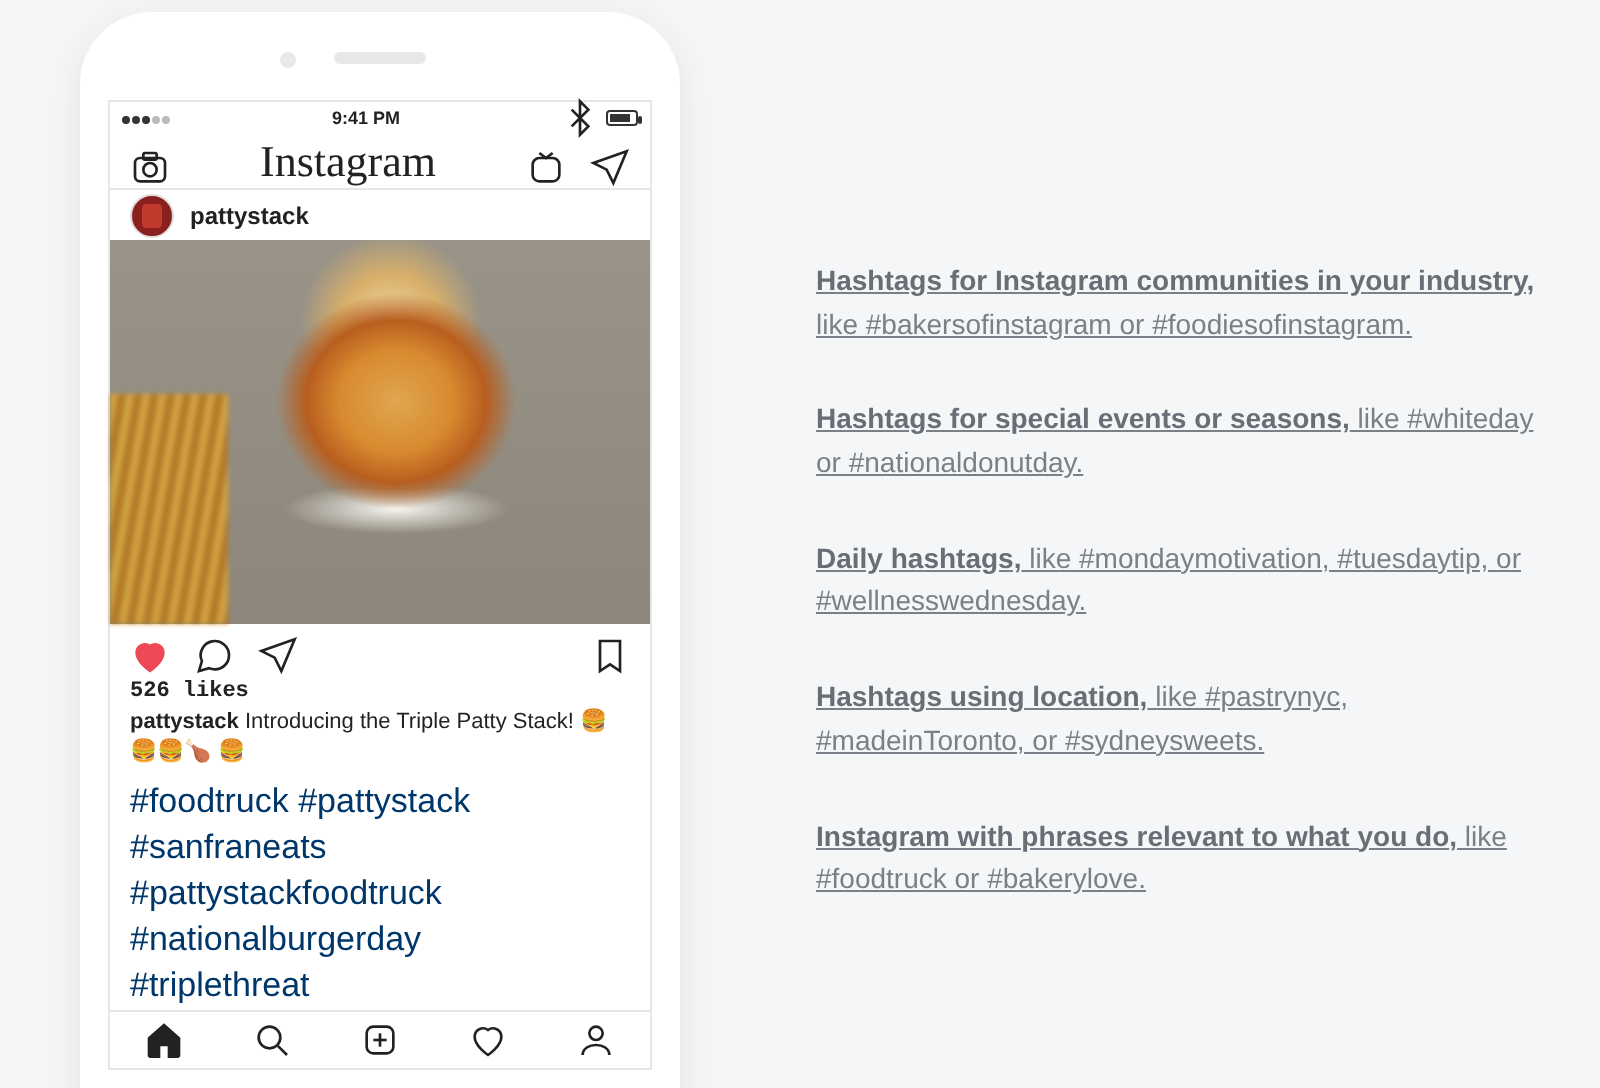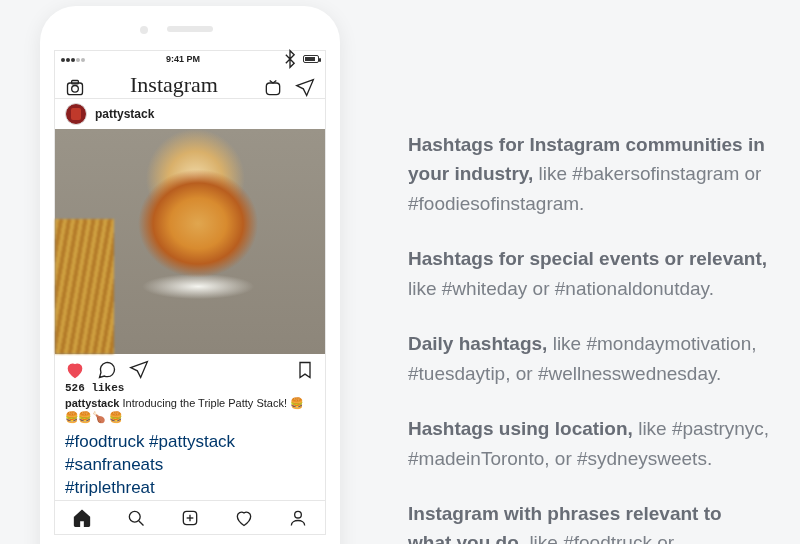--- a/index.html
+++ b/index.html
@@ -101,22 +101,23 @@
     margin-top:auto;height:36px;border-top:1px solid #e6e6e6;
     display:flex;align-items:center;justify-content:space-around;
   }
   .tabbar .icon svg{width:20px;height:20px;}
   .tab-home svg{fill:#222;}
 
   .right-col{
     flex:1;
     padding:130px 30px 0 28px;
     color:#7b8088;
-    font-size:19px;
+    font-size:14px;
     line-height:1.55;
+    text-decoration:underline;
   }
   .tip{margin-bottom:26px;}
   .tip .bold{color:#686d76;font-weight:700;}
 </style>
 </head>
 <body>
 
 <div class="left-col">
   <div class="phone">
     <div class="screen">
@@ -193,20 +194,21 @@
       </div>
 
       <div class="likes">526 likes</div>
 
       <div class="caption">
         <strong>pattystack</strong><span> Introducing the Triple Patty Stack! 🍔🍔🍔🍗 🍔</span>
       </div>
 
       <div class="hashtags">
         <div>#foodtruck #pattystack #sanfraneats</div>
+        <div>#pattystackfoodtruck #nationalburgerday</div>
         <div>#triplethreat</div>
       </div>
 
       <div class="tabbar">
         <span class="icon tab-home">
             <svg viewBox="0 0 24 24">
               <path d="M3 11l9-8 9 8v10a1 1 0 0 1-1 1h-5v-7h-6v7H4a1 1 0 0 1-1-1V11z"></path>
             </svg>
           </span>
         <span class="icon">
@@ -234,17 +236,17 @@
             </svg>
           </span>
       </div>
 
     </div>
   </div>
 </div>
 
 <div class="right-col">
   <div class="tip"><span class="bold">Hashtags for Instagram communities in your industry,</span><span> like #bakersofinstagram or #foodiesofinstagram.</span></div>
-  <div class="tip"><span class="bold">Hashtags for special events or relevant,</span><span> like #whiteday or #nationaldonutday.</span></div>
+  <div class="tip"><span class="bold">Hashtags for special events or seasons,</span><span> like #whiteday or #nationaldonutday.</span></div>
   <div class="tip"><span class="bold">Daily hashtags,</span><span> like #mondaymotivation, #tuesdaytip, or #wellnesswednesday.</span></div>
   <div class="tip"><span class="bold">Hashtags using location,</span><span> like #pastrynyc, #madeinToronto, or #sydneysweets.</span></div>
   <div class="tip"><span class="bold">Instagram with phrases relevant to what you do,</span><span> like #foodtruck or #bakerylove.</span></div>
 </div>
 
 </body></html>

